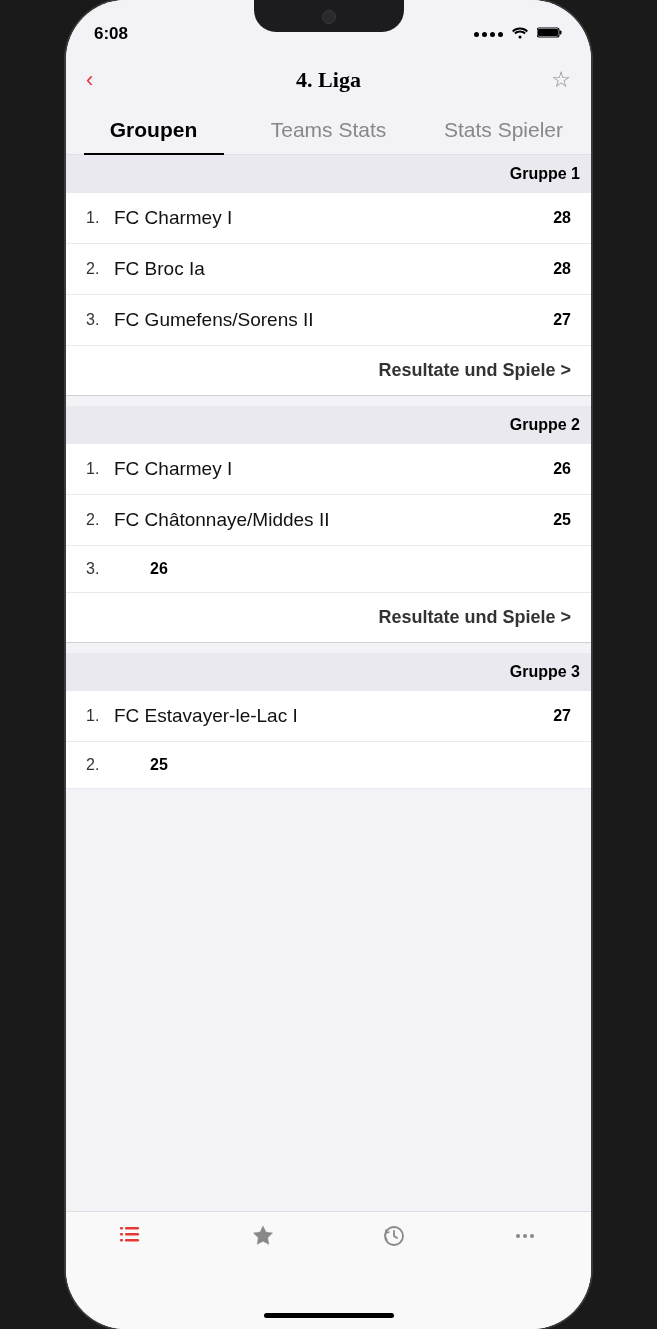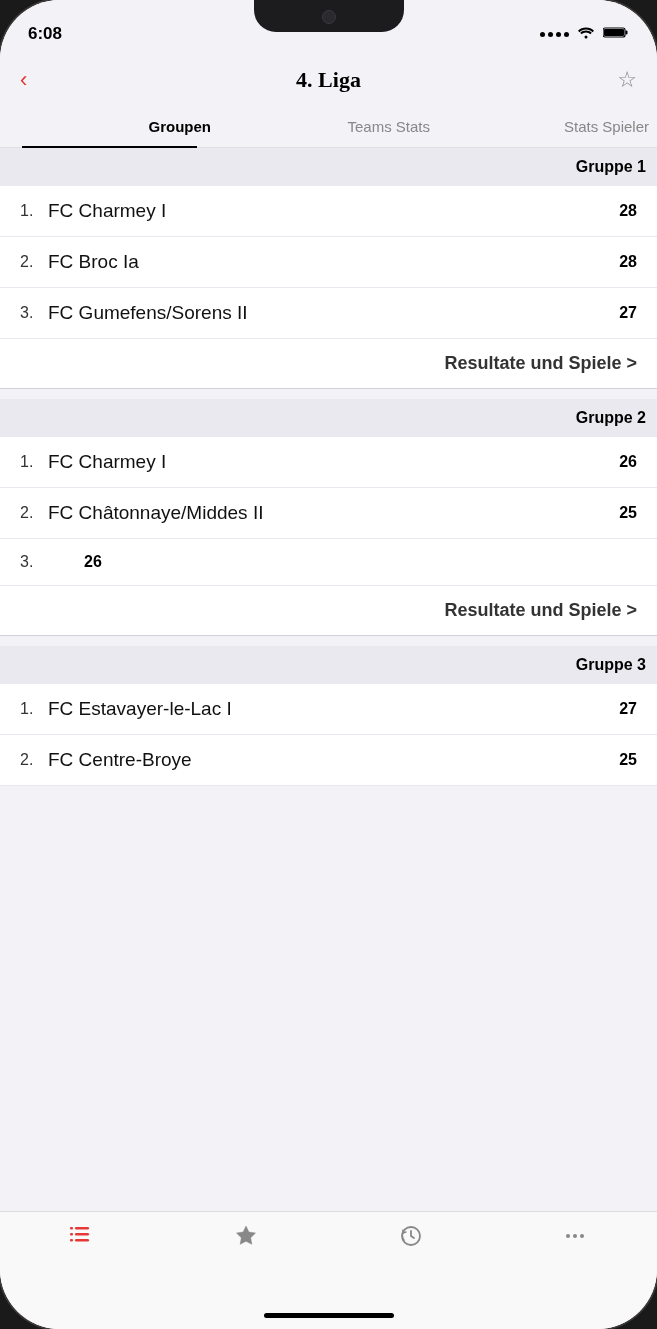--- a/index.html
+++ b/index.html
@@ -9,21 +9,21 @@
       width: 657px;
       min-height: 1329px;
       background: #1a1a1a;
       display: flex;
       justify-content: center;
       align-items: center;
       font-family: -apple-system, BlinkMacSystemFont, 'SF Pro Display', 'Helvetica Neue', Arial, sans-serif;
     }
 
     .phone-frame {
-      width: 657px;
+      width: 525px;
       height: 1329px;
       background: #fca5a5;
       border-radius: 60px;
       position: relative;
       overflow: hidden;
       box-shadow: 0 0 0 2px #3a3a3a, 0 0 0 4px #1a1a1a;
     }
 
     .phone-screen {
       position: absolute;
@@ -127,23 +127,23 @@
     
     .tabs-container {
       background: #f2f2f7;
       display: flex;
       border-bottom: 1px solid #e0e0e0;
       flex-shrink: 0;
     }
 
     .tab {
       flex: 1;
-      text-align: right;
+      text-align: center;
       padding: 12px 8px;
-      font-size: 15px;
+      font-size: 21px;
       color: #888;
       font-weight: 500;
       cursor: pointer;
       position: relative;
     }
 
     .tab.active {
       color: #000;
       font-weight: 700;
     }
@@ -380,21 +380,20 @@
 
       <div class="group-section">
         <div class="group-header">Gruppe  3</div>
         <div class="team-row">
           <span class="team-rank">1.</span>
           <span class="team-name">FC Estavayer-le-Lac I</span>
           <span class="team-score">27</span>
         </div>
         <div class="team-row">
           <span class="team-rank">2.</span>
-          <span class="team-name">FC Centre-Broye</span>
           <span class="team-score">25</span>
         </div>
       </div>
 
     </div>
 
     <div class="bottom-bar">
       <div class="bottom-tab">
         <span class="bottom-tab-icon active">
           <svg width="26" height="22" viewBox="0 0 26 22" fill="none">

